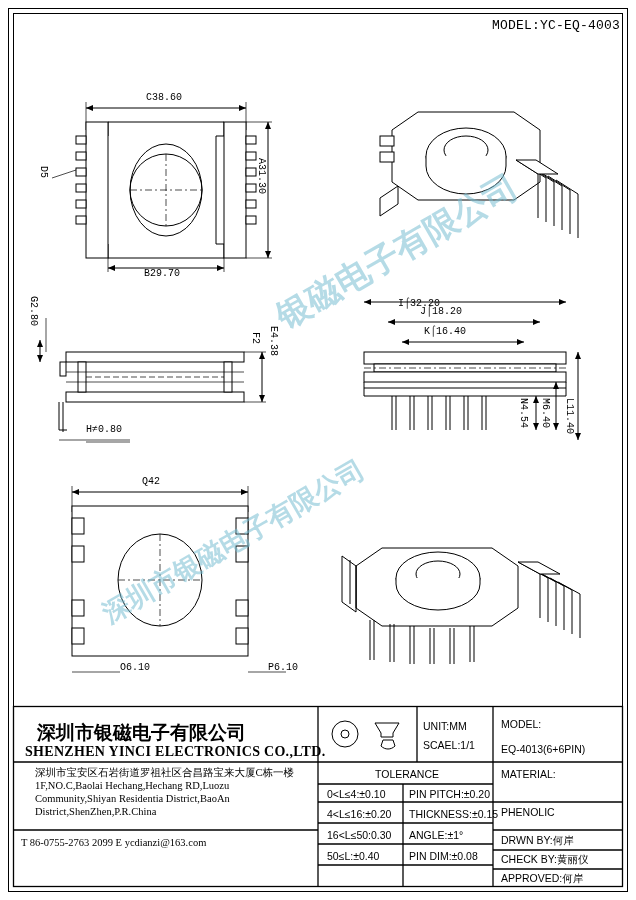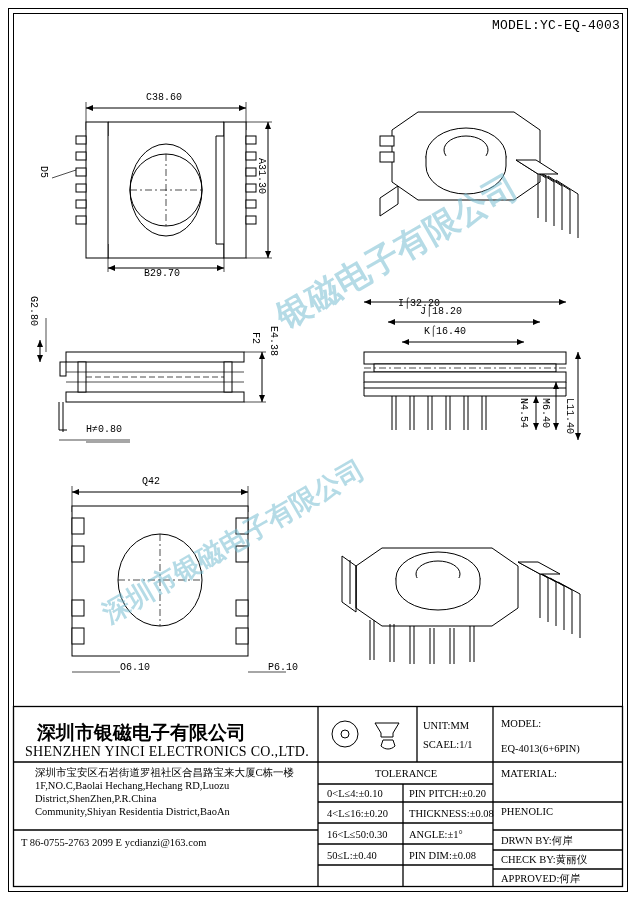--- a/index.html
+++ b/index.html
@@ -10,24 +10,24 @@
   .model-head{position:absolute;right:16px;top:18px;font-family:"Liberation Mono",monospace;font-size:13px;letter-spacing:0.2px;}
   .dim{position:absolute;font-family:"Liberation Mono",monospace;font-size:10px;white-space:nowrap;}
   .vert{writing-mode:vertical-rl;text-orientation:mixed;}
   
   .wm{position:absolute;pointer-events:none;color:rgba(120,190,210,0.55);font-family:"Liberation Sans",sans-serif;font-weight:bold;white-space:nowrap;}
   .wm1{left:268px;top:300px;font-size:34px;transform:rotate(-30deg);transform-origin:left top;}
   .wm2{left:96px;top:600px;font-size:27px;transform:rotate(-30deg);transform-origin:left top;}
   
   .tb{position:absolute;left:13px;top:706px;width:610px;height:181px;}
   .cn-title{position:absolute;font-family:"Liberation Sans",sans-serif;font-weight:bold;font-size:19px;}
-  .en-title{position:absolute;font-family:"Liberation Serif",serif;font-weight:normal;font-size:14px;letter-spacing:0.3px;}
+  .en-title{position:absolute;font-family:"Liberation Serif",serif;font-weight:bold;font-size:14px;letter-spacing:0.3px;}
   .addr{position:absolute;font-size:10.5px;line-height:13px;font-family:"Liberation Serif",serif;margin-left:14px;}
   .tel{position:absolute;font-size:10.5px;line-height:13px;font-family:"Liberation Serif",serif;}
-  .cell{position:absolute;font-size:10.5px;font-family:Liberation Serif, serif;}
+  .cell{position:absolute;font-size:10.5px;font-family:Liberation Sans, sans-serif;}
   svg{position:absolute;left:0;top:0;overflow:visible;}
 </style>
 </head>
 <body>
 
 <div id="sheet">
 
   <div class="frame"></div>
   <div class="inner-frame"></div>
 
@@ -281,40 +281,40 @@
         <path d="M368 40 c4 4 10 4 14 0 l-2 -6 h-10 z"></path>
       </g>
     </svg>
 
     <div class="cn-title" style="left:24px;top:14px;">深圳市银磁电子有限公司</div>
     <div class="en-title" style="left:12px;top:38px;">SHENZHEN YINCI ELECTRONICS CO.,LTD.</div>
 
     <div class="addr" style="left:8px;top:60px;width:295px;">
       <div>深圳市宝安区石岩街道罗祖社区合昌路宝来大厦C栋一楼</div>
       <div>1F,NO.C,Baolai Hechang,Hechang RD,Luozu</div>
+      <div>Community,Shiyan Residentia District,BaoAn</div>
       <div>District,ShenZhen,P.R.China</div>
-      <div>Community,Shiyan Residentia District,BaoAn</div>
     </div>
     <div class="tel" style="left:8px;top:130px;width:295px;">
       <div>T 86-0755-2763 2099   E ycdianzi@163.com</div>
     </div>
 
     <div class="cell" style="left:410px;top:14px;">UNIT:MM</div>
     <div class="cell" style="left:410px;top:33px;">SCAEL:1/1</div>
     <div class="cell" style="left:488px;top:12px;">MODEL:</div>
     <div class="cell" style="left:488px;top:37px;">EQ-4013(6+6PIN)</div>
 
     <div class="cell" style="left:362px;top:62px;">TOLERANCE</div>
     <div class="cell" style="left:314px;top:82px;">0&lt;L≤4:±0.10</div>
     <div class="cell" style="left:314px;top:102px;">4&lt;L≤16:±0.20</div>
     <div class="cell" style="left:314px;top:123px;">16&lt;L≤50:0.30</div>
     <div class="cell" style="left:314px;top:144px;">50≤L:±0.40</div>
 
     <div class="cell" style="left:396px;top:82px;">PIN PITCH:±0.20</div>
-    <div class="cell" style="left:396px;top:102px;">THICKNESS:±0.08</div>
+    <div class="cell" style="left:396px;top:102px;">THICKNESS:±0.15</div>
     <div class="cell" style="left:396px;top:123px;">ANGLE:±1°</div>
     <div class="cell" style="left:396px;top:144px;">PIN DIM:±0.08</div>
 
     <div class="cell" style="left:488px;top:62px;">MATERIAL:</div>
     <div class="cell" style="left:488px;top:100px;">PHENOLIC</div>
     <div class="cell" style="left:488px;top:128px;">DRWN BY:何岸</div>
     <div class="cell" style="left:488px;top:147px;">CHECK BY:黄丽仪</div>
     <div class="cell" style="left:488px;top:166px;">APPROVED:何岸</div>
   </div>
 

